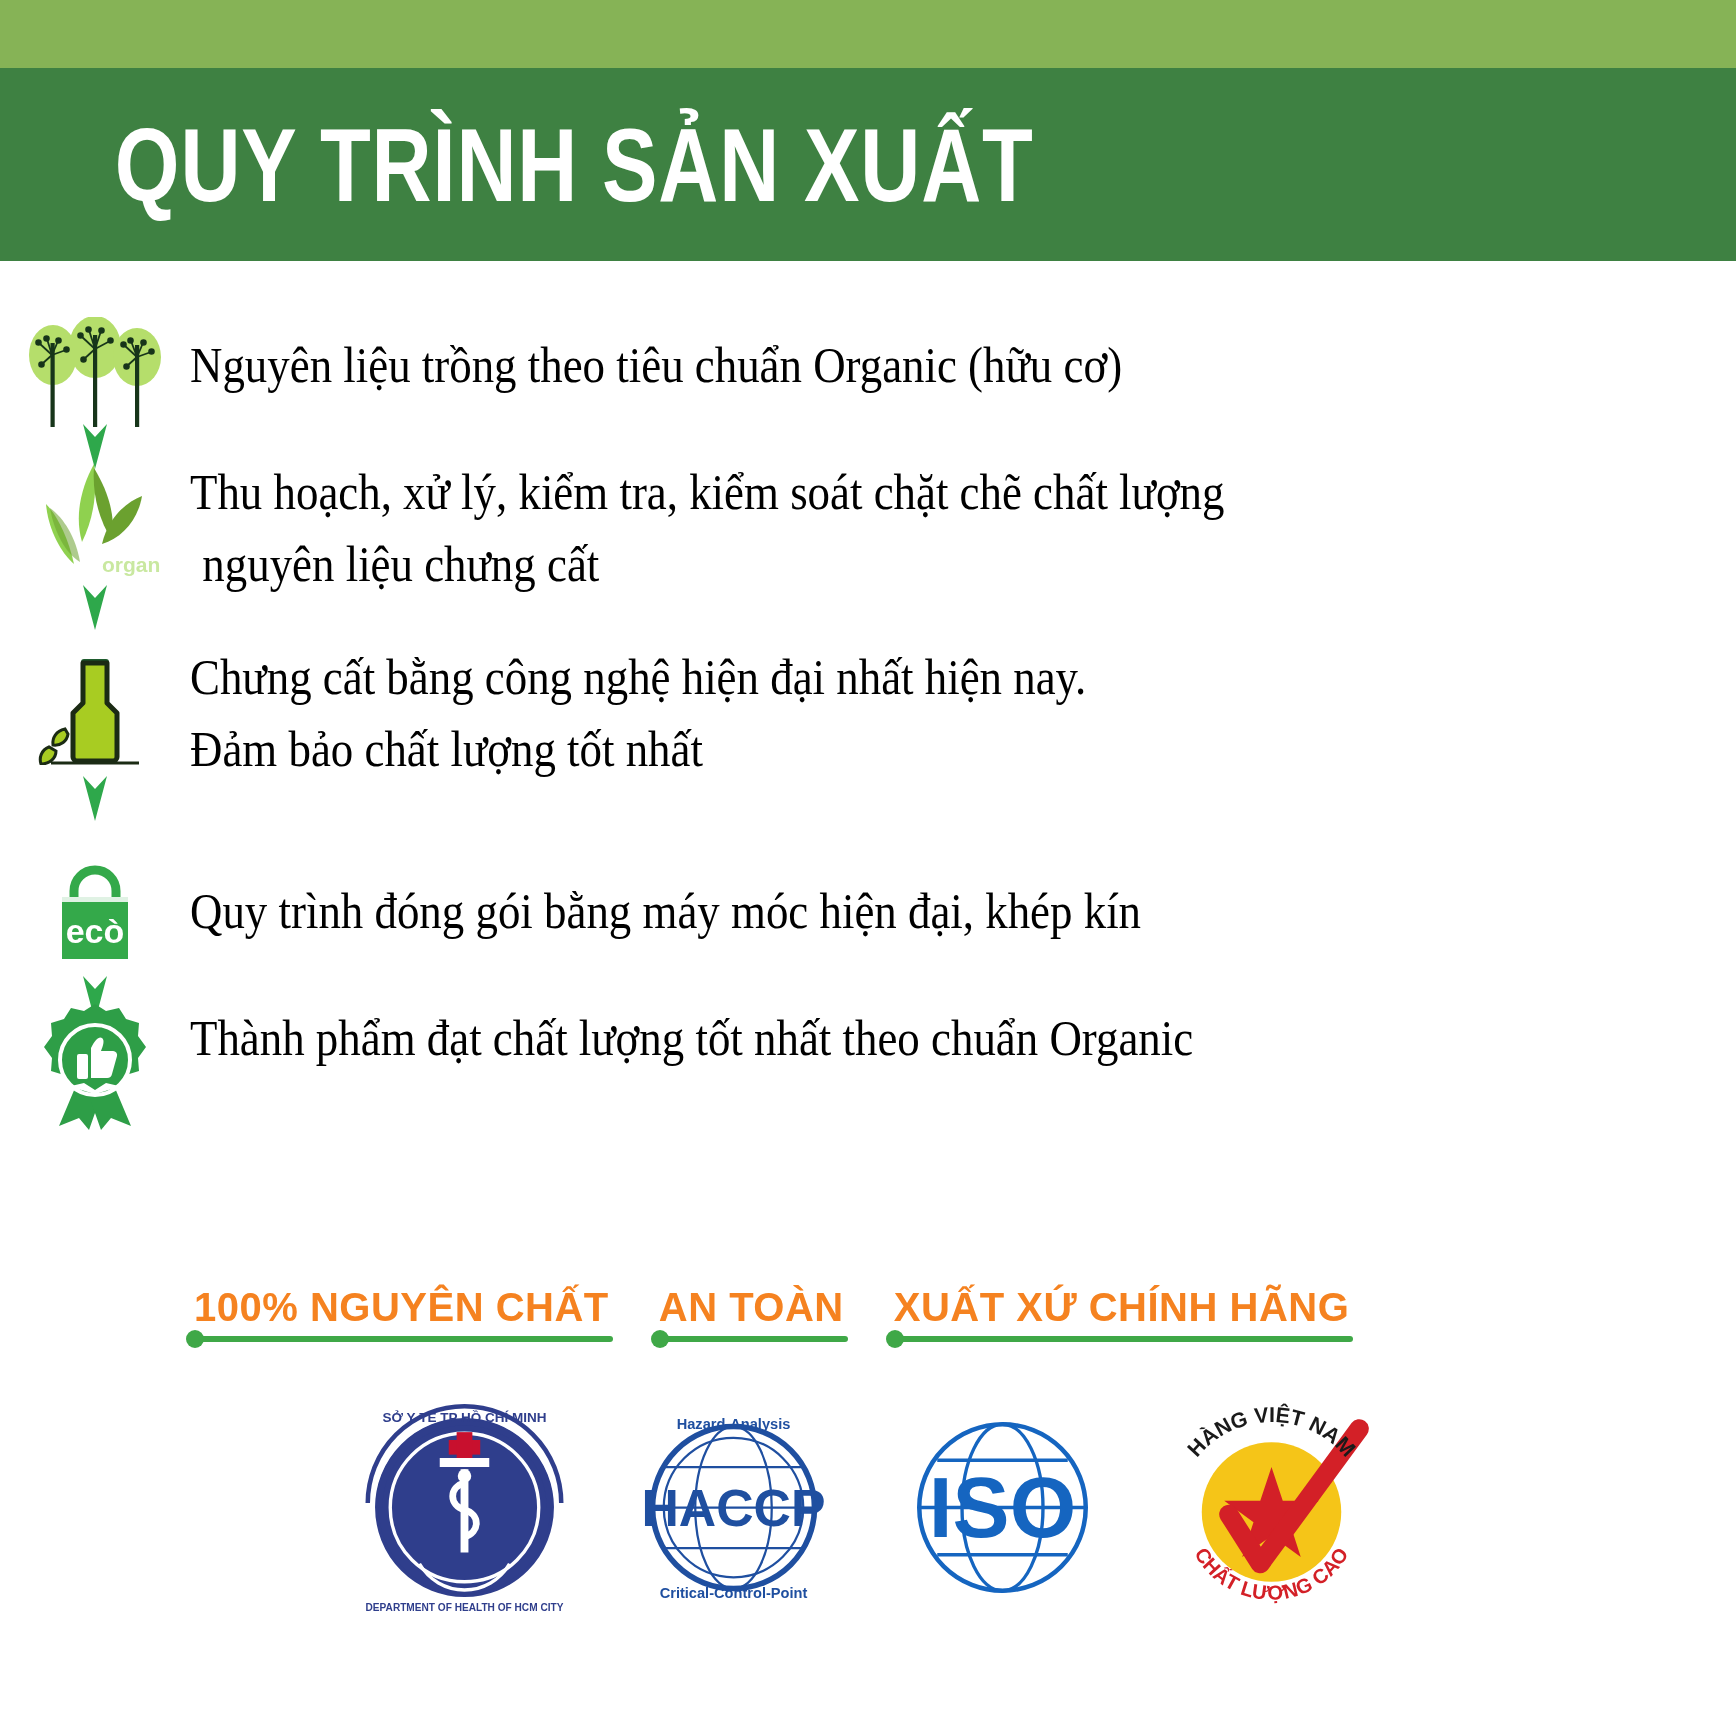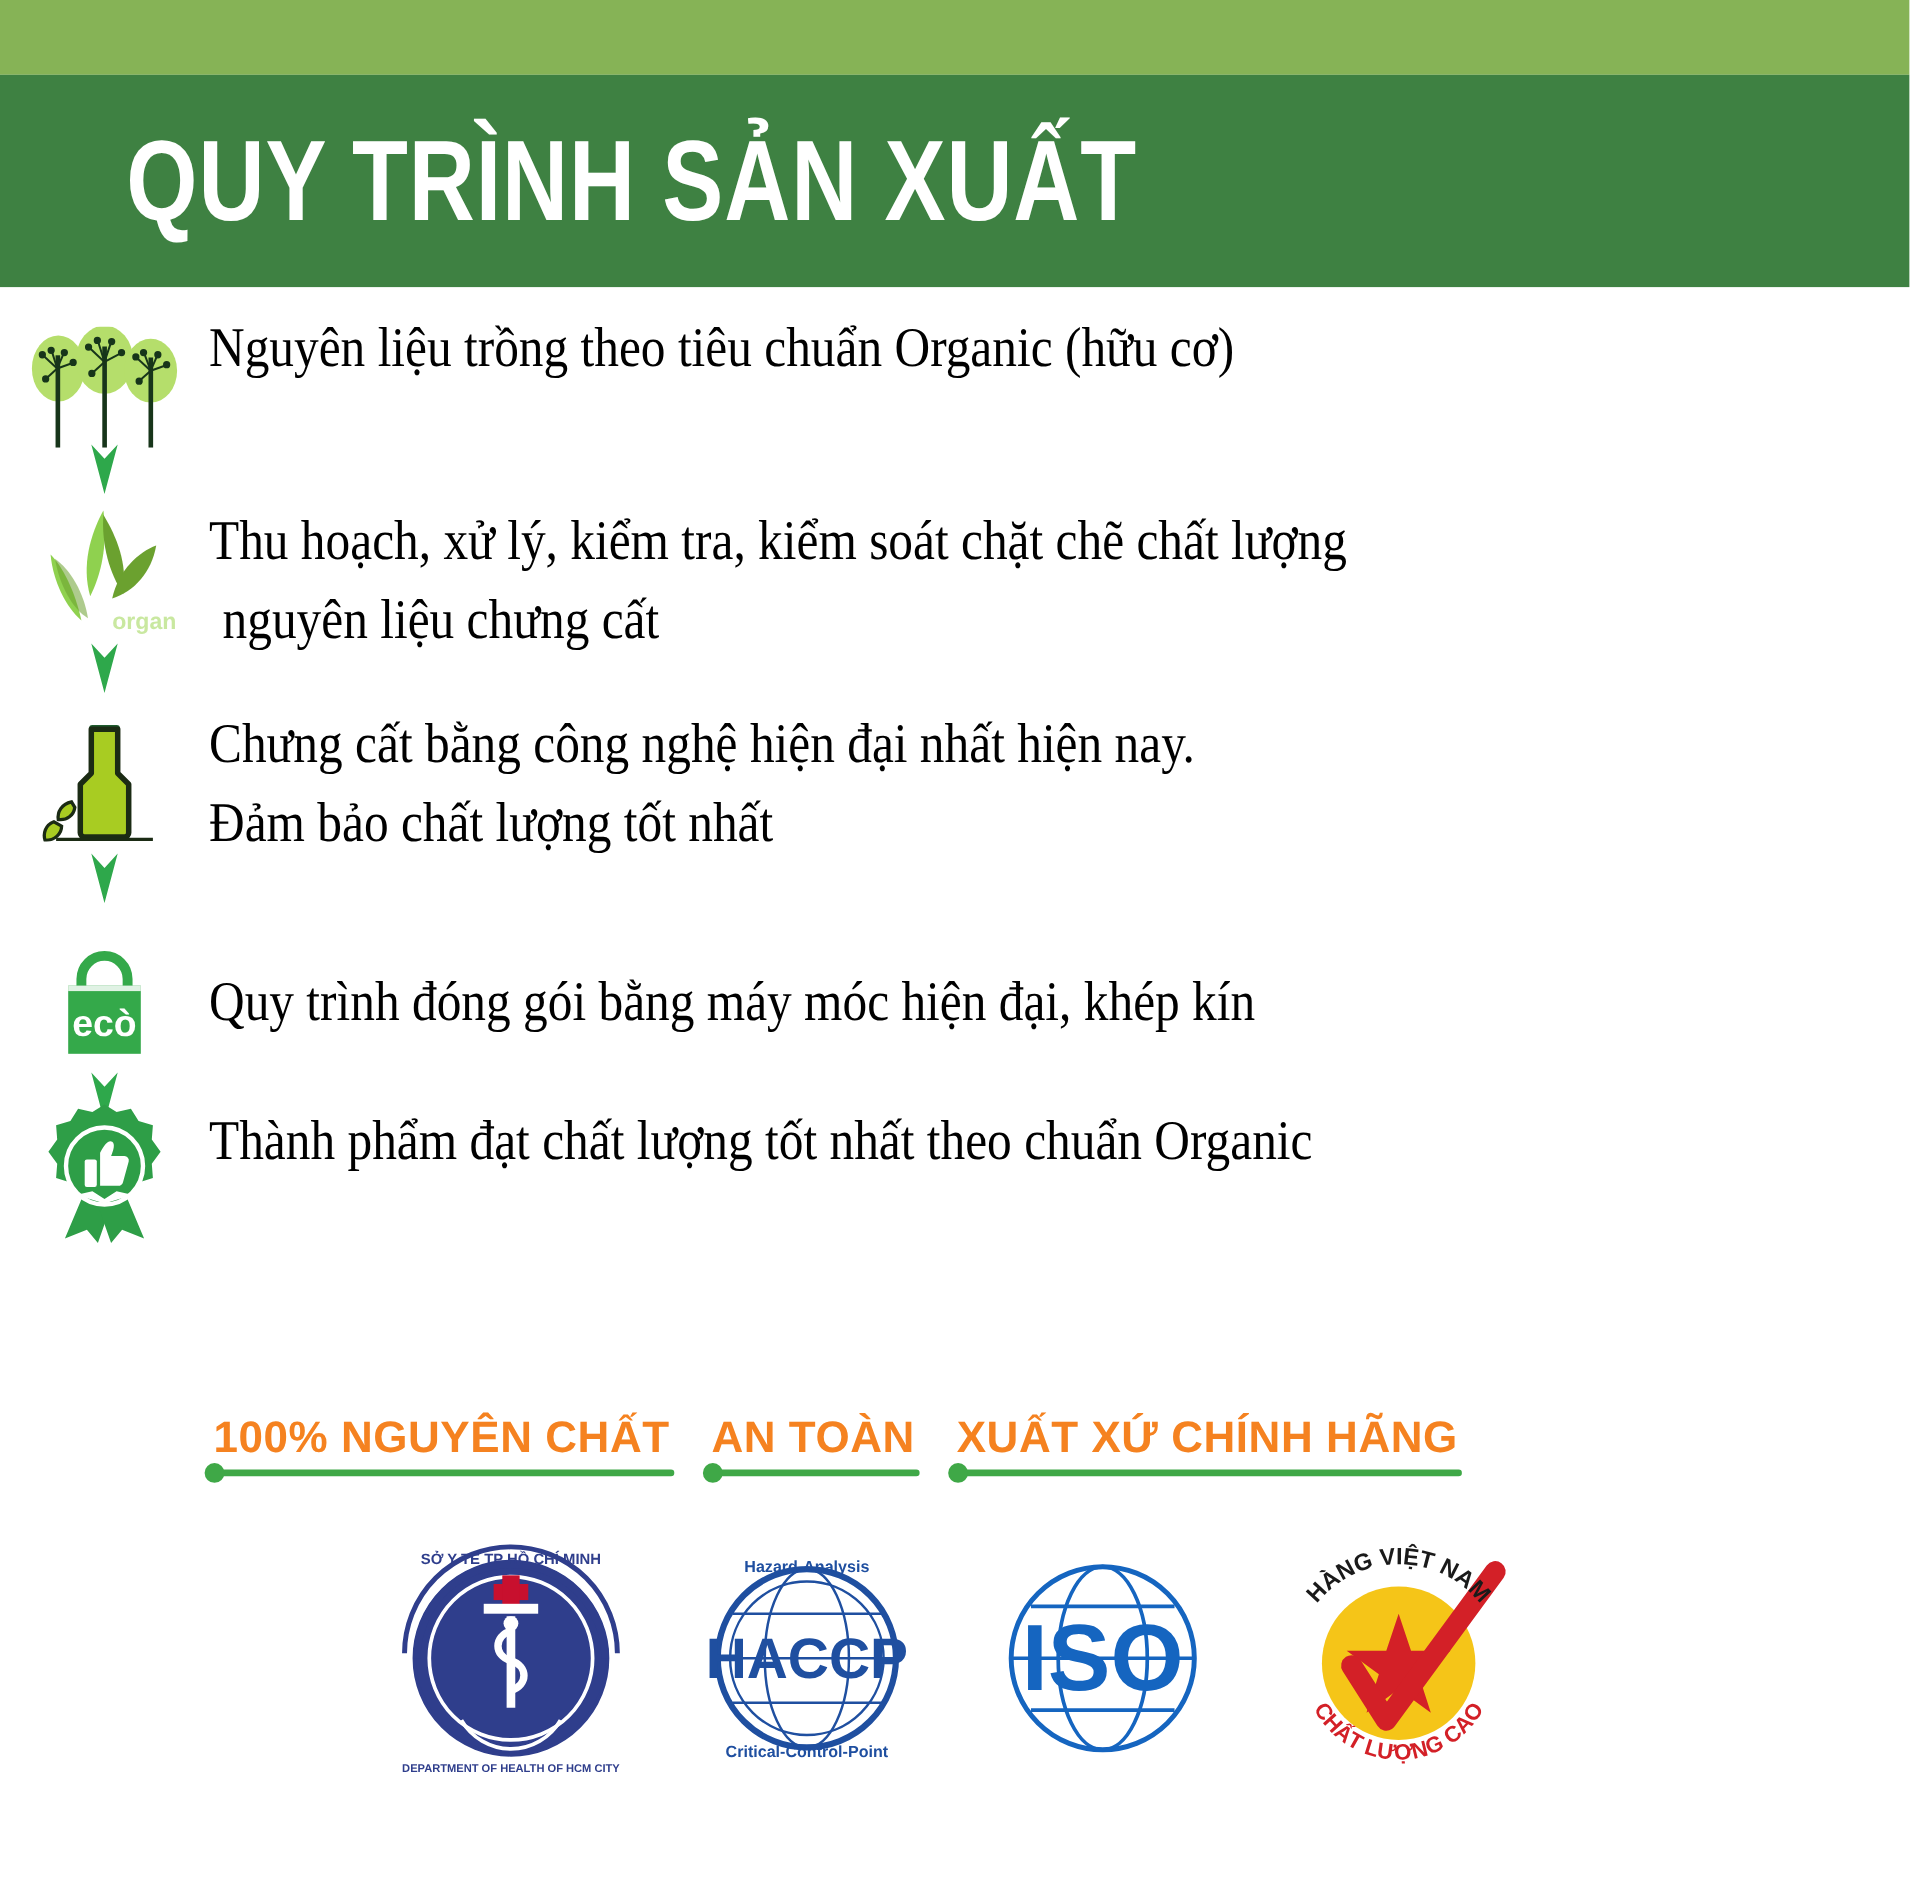--- a/index.html
+++ b/index.html
@@ -73,21 +73,21 @@
   }
   .arrow svg{display:block;}
   
   .tag-row{
     position:absolute;
     left:0;top:1285px;width:1410px;
     display:flex;
     align-items:center;
     padding-left:190px;
     box-sizing:border-box;
-    gap:30px;
+    gap:42px;
   }
   .tag{
     display:flex;
     flex-direction:column;
     align-items:flex-start;
   }
   .tag-label{
     color:#F58220;
     font-family:"Liberation Sans", sans-serif;
     font-weight:bold;
@@ -128,21 +128,21 @@
 </head>
 <body>
 
 <div class="top-strip"></div>
 <div class="header-band">
   <div class="header-title">QUY TRÌNH SẢN XUẤT</div>
 </div>
 
 <div class="steps">
 
-  <div class="step" style="height:175px;">
+  <div class="step" style="height:175px;align-items:center;">
     <div class="icon-col">
       <div class="icon-box" style="margin-top:22px;">
         <svg width="140" height="110" viewBox="0 0 140 110">
           <ellipse cx="28" cy="38" rx="24" ry="30" fill="#B5DE6B"></ellipse>
           <ellipse cx="70" cy="30" rx="26" ry="31" fill="#B5DE6B"></ellipse>
           <ellipse cx="112" cy="40" rx="24" ry="29" fill="#B5DE6B"></ellipse>
           <rect x="25.5" y="26" width="4.2" height="84" fill="#17351A"></rect>
           <rect x="68" y="18" width="4.2" height="92" fill="#17351A"></rect>
           <rect x="110" y="28" width="4.2" height="82" fill="#17351A"></rect>
           <g stroke="#17351A" stroke-width="1.8" fill="#17351A">

